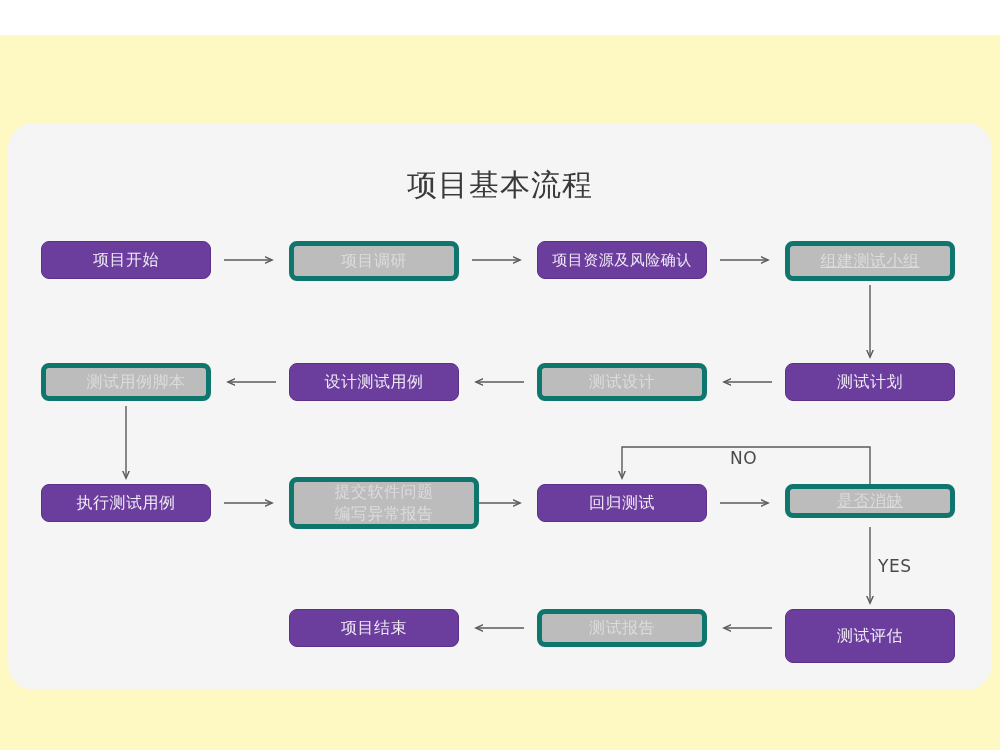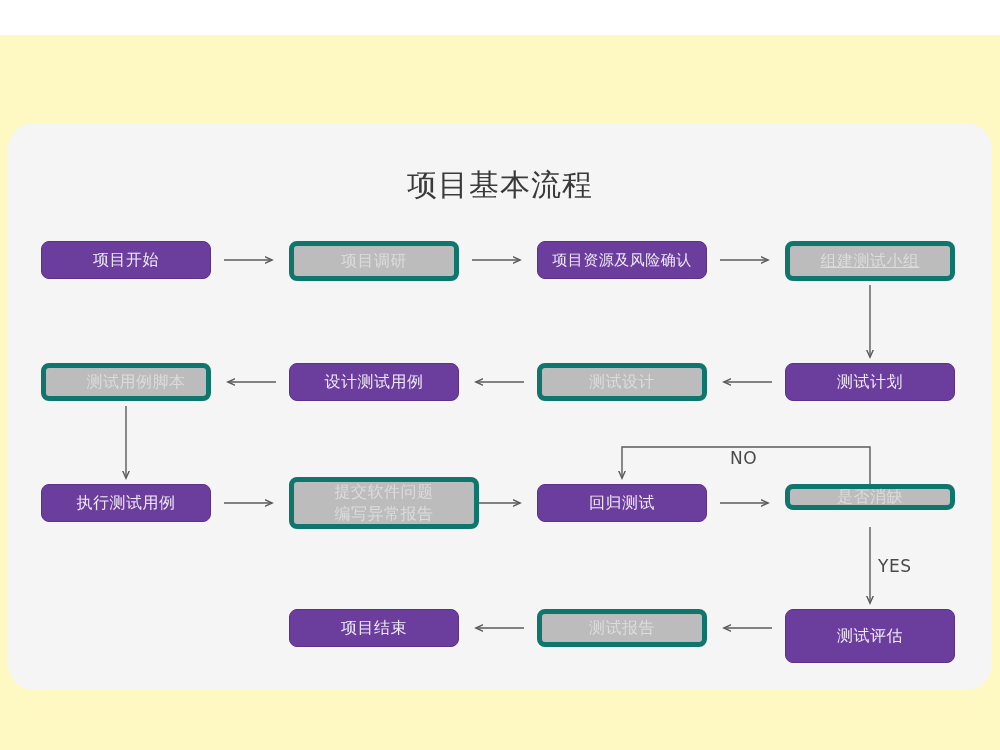--- a/index.html
+++ b/index.html
@@ -129,21 +129,21 @@
 
   <div class="node gray" style="left:41px;  top:328px; width:170px; height:38px;padding-left:20px;">测试用例脚本</div>
   <div class="node purple" style="left:289px; top:328px; width:170px; height:38px;">设计测试用例</div>
   <div class="node gray" style="left:537px; top:328px; width:170px; height:38px;">测试设计</div>
   <div class="node purple" style="left:785px; top:328px; width:170px; height:38px;">测试计划</div>
 
   <div class="node purple" style="left:41px;  top:449px; width:170px; height:38px;">执行测试用例</div>
   <div class="node gray" style="left:289px; top:442px; width:190px; height:52px;">提交软件问题
 编写异常报告</div>
   <div class="node purple" style="left:537px; top:449px; width:170px; height:38px;">回归测试</div>
-  <div class="node gray" style="left:785px; top:449px; width:170px; height:26px;">是否消缺</div>
+  <div class="node gray" style="left:785px; top:449px; width:170px; height:34px;text-decoration:underline;">是否消缺</div>
 
   <div class="node purple" style="left:289px; top:574px; width:170px; height:38px;">项目结束</div>
   <div class="node gray" style="left:537px; top:574px; width:170px; height:38px;">测试报告</div>
   <div class="node purple" style="left:785px; top:574px; width:170px; height:54px;">测试评估</div>
 
   <div class="edge-label" style="left:730px; top:413px;">NO</div>
   <div class="edge-label" style="left:878px; top:521px;">YES</div>
 
 </div>
 

